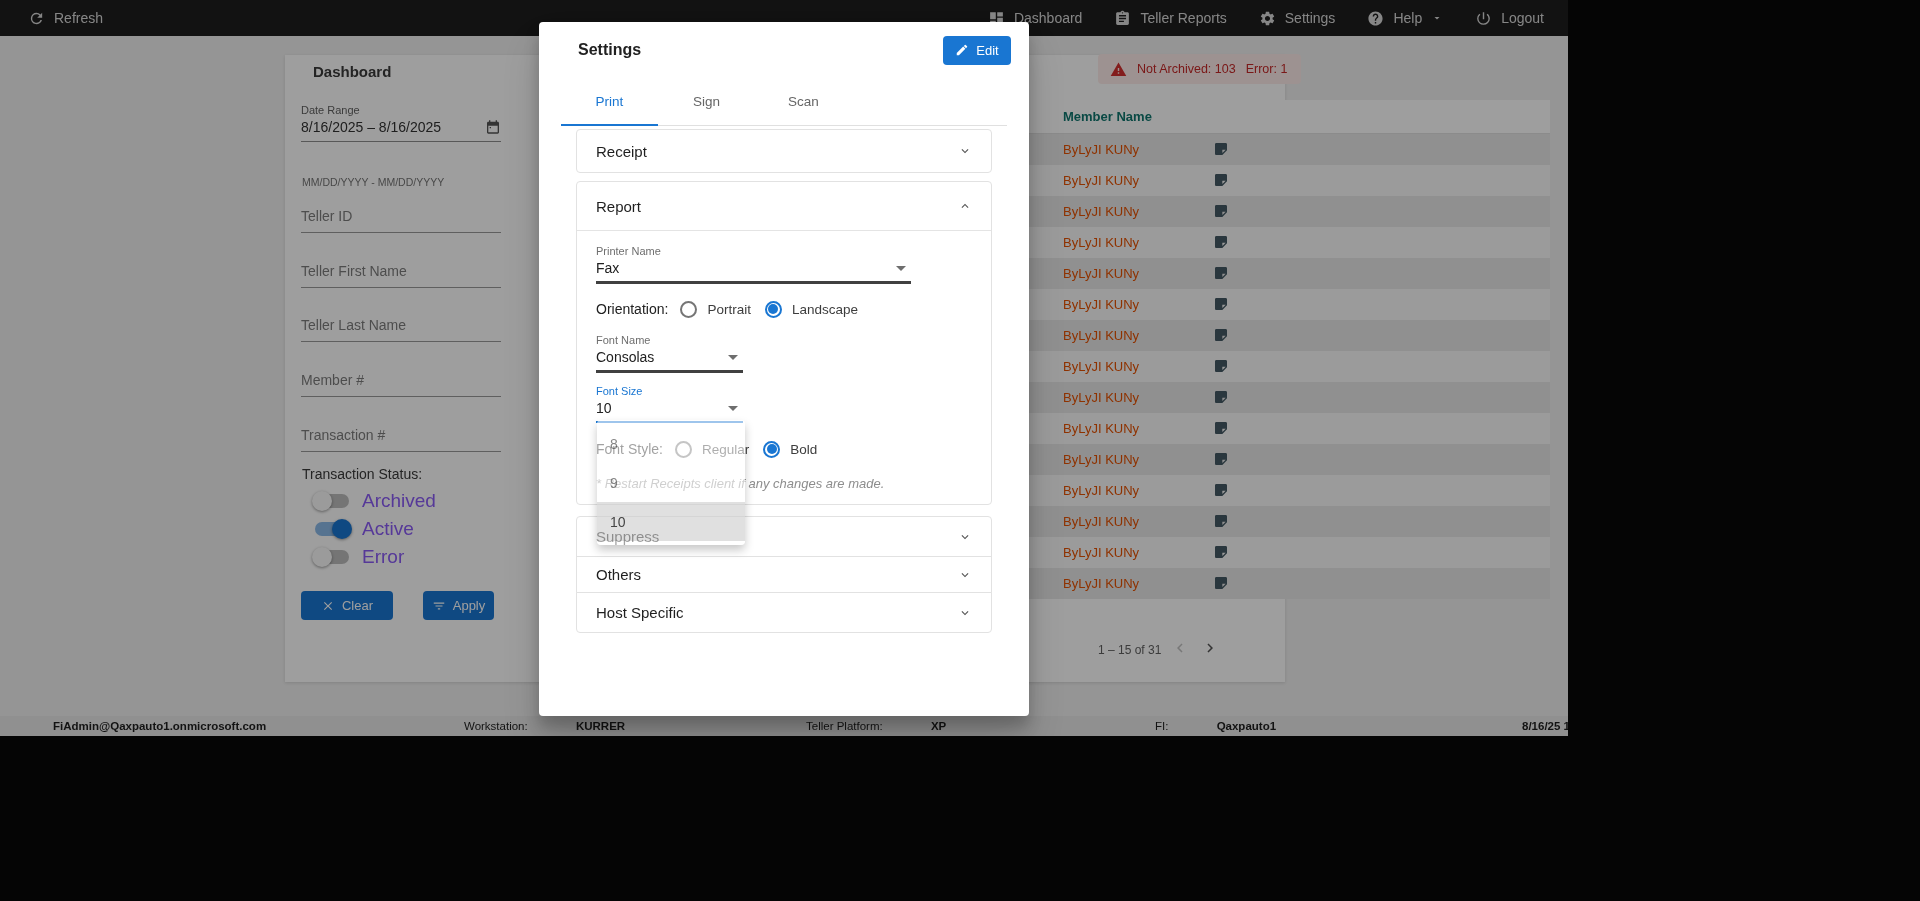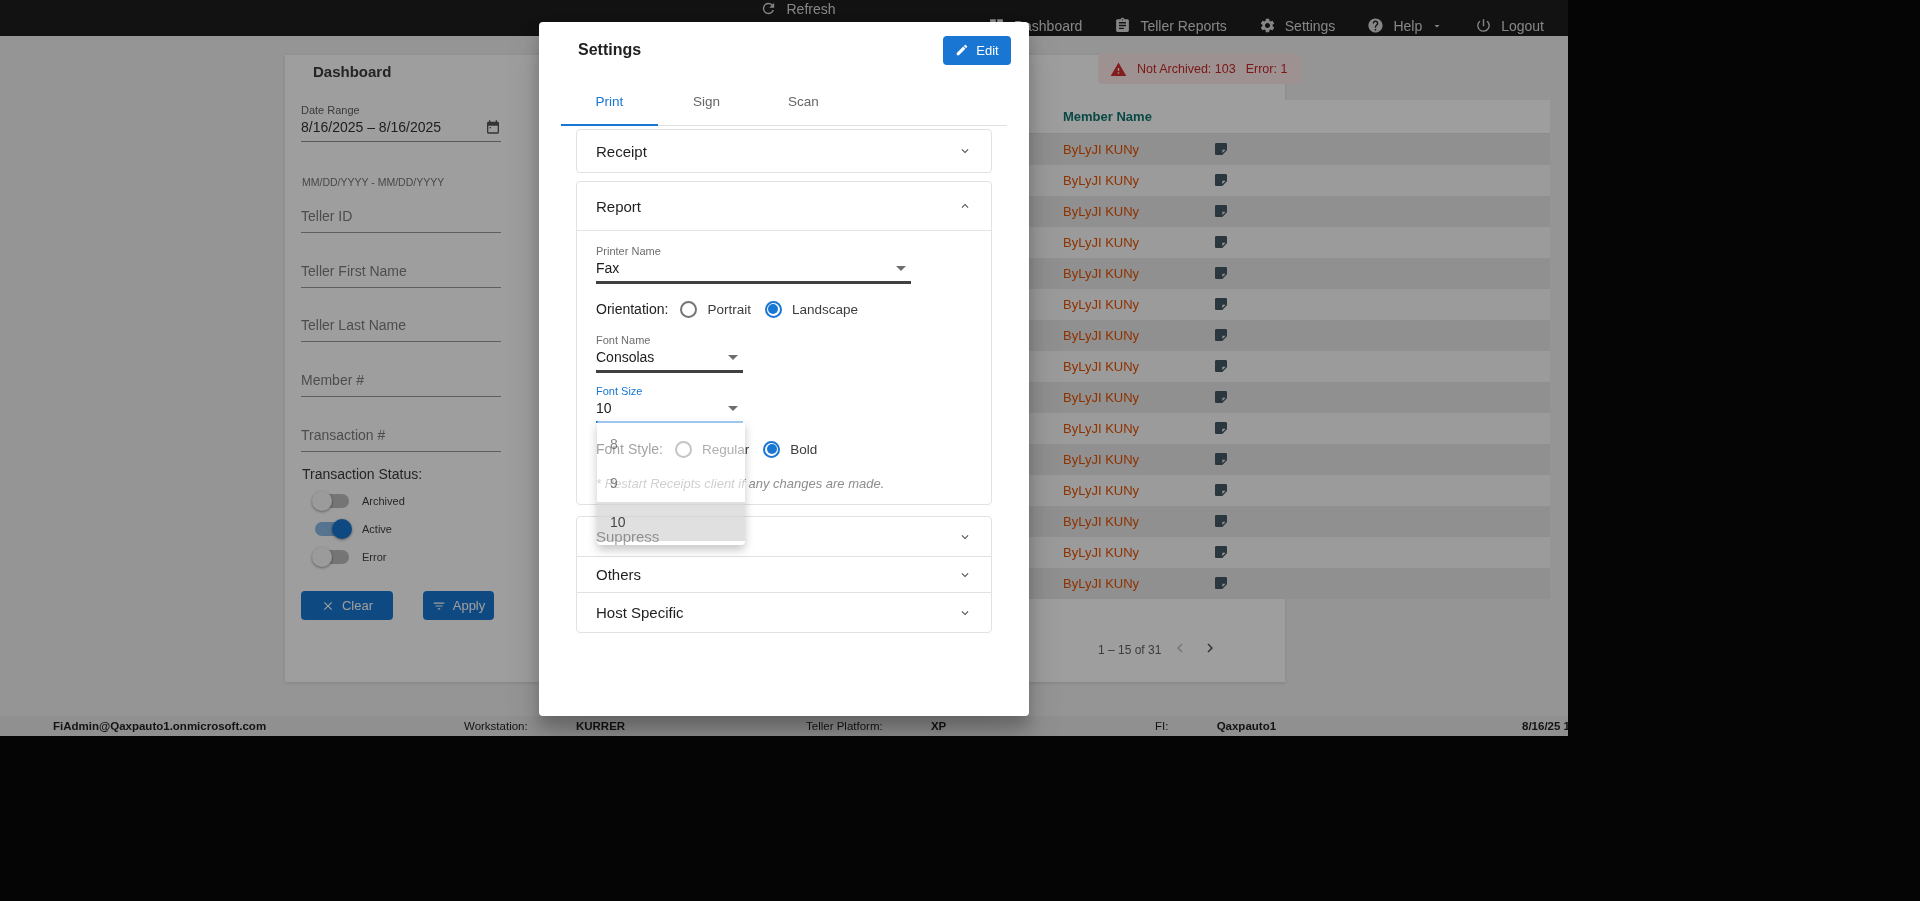--- a/index.html
+++ b/index.html
@@ -2,21 +2,21 @@
 <html style="--accent: #1976d2; --member-orange: #e65100; --alert-red: #c62828;"><head>
 <meta charset="utf-8">
 <style>
   * { box-sizing: border-box; margin: 0; padding: 0; }
   html,body { background:#000; }
   body { font-family:"Liberation Sans", sans-serif; }
   .screen { position:relative; width:1920px; height:901px; background:#050505; overflow:hidden; }
   .app { position:absolute; left:0; top:0; width:1568px; height:736px; background:#f0f0f0; overflow:hidden; }
 
   
-  .topbar { position:absolute; left:0; top:0; width:100%; height:36px; background:#1d1d1d; display:flex; align-items:center; color:#d9d9d9; font-size:14px; z-index:1;flex-direction:column; }
+  .topbar { position:absolute; left:0; top:0; width:100%; height:36px; background:#1d1d1d; display:flex; align-items:center; color:#d9d9d9; font-size:14px; z-index:1; }
   .tb-item { display:flex; align-items:center; gap:9px; cursor:pointer; white-space:nowrap; }
   .tb-item svg { flex:none; }
   .tb-left { margin-left:28px; }
   .tb-right { margin-left:auto; margin-right:24px; display:flex; align-items:center; gap:32px; }
   .icon { display:inline-flex; align-items:center; justify-content:center; }
 
   
   .page-card { position:absolute; left:285px; top:55px; width:1000px; height:627px; background:#fff; box-shadow:0 1px 3px rgba(0,0,0,.12); z-index:1; }
   .page-title { position:absolute; left:28px; top:8px; font-size:15px; font-weight:700; color:#3a3a3a; }
 
@@ -29,21 +29,21 @@
   .f-helper { position:absolute; left:17px; top:88px; font-size:10.5px; color:#757575; }
   .text-field { position:absolute; left:16px; width:200px; border-bottom:1px solid #9a9a9a; padding-bottom:7px; }
   .text-field .ph { font-size:14px; color:#7d7d7d; }
   .ts-label { position:absolute; left:17px; top:378px; font-size:14px; color:#3a3a3a; }
   .switch-row { position:absolute; left:30px; height:24px; display:flex; align-items:center; gap:13px; }
   .switch { position:relative; width:34px; height:14px; display:inline-block; flex:none; cursor:pointer; }
   .switch .track { position:absolute; inset:0; border-radius:7px; background:#000; opacity:.26; }
   .switch .thumb { position:absolute; top:-3px; left:-3px; width:20px; height:20px; border-radius:50%; background:#fafafa; box-shadow:0 1px 3px rgba(0,0,0,.4); }
   .switch.on .track { background:var(--accent,#1976d2); opacity:.5; }
   .switch.on .thumb { left:auto; right:-3px; background:var(--accent,#1976d2); }
-  .switch-label { font-size:11px; color:#404040; }
+  .switch-label { font-size:19px; color:#8b5cf6; }
   .btn { display:inline-flex; align-items:center; justify-content:center; gap:7px; background:var(--accent,#1976d2); color:#fff; font-size:13px; font-weight:500; border:none; border-radius:4px; height:29px; cursor:pointer; font-family:inherit; }
   .btn-clear { position:absolute; left:16px; top:503px; width:92px; }
   .btn-apply { position:absolute; left:138px; top:503px; width:71px; }
 
   
   .alert { position:absolute; left:813px; top:-1px; height:30px; background:#fdecea; border-radius:4px; display:flex; align-items:center; gap:10px; padding:0 14px 0 12px; }
   .alert span { font-size:12.5px; color:#c62828; white-space:nowrap; }
 
   
   .member-table { position:absolute; left:615px; top:45px; width:650px; }

